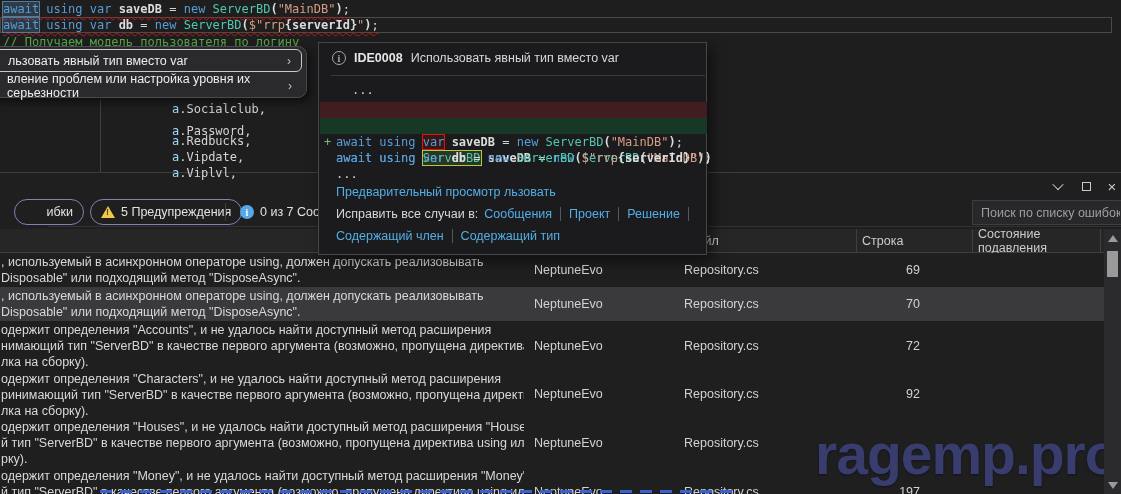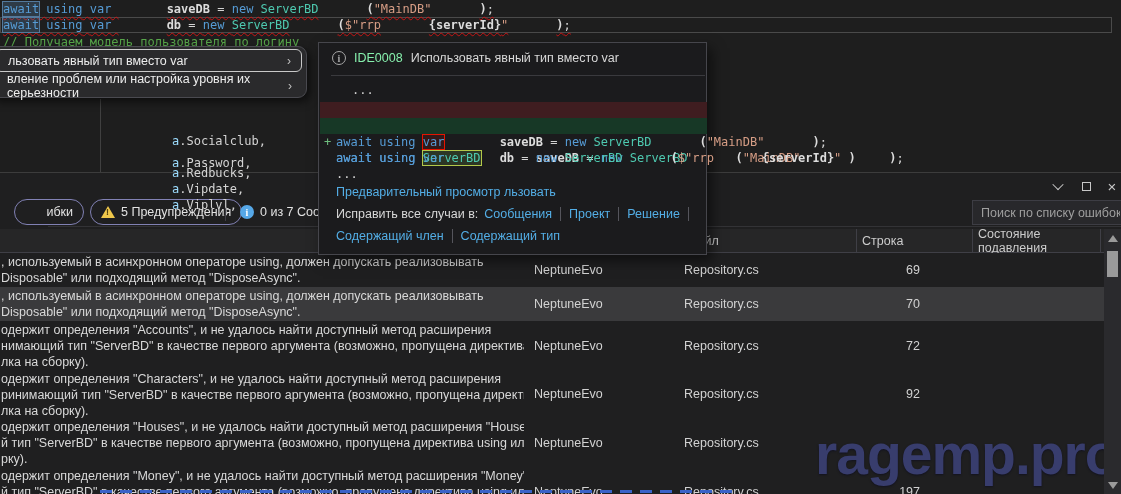--- a/index.html
+++ b/index.html
@@ -8,46 +8,46 @@
     position:relative; width:1121px; height:494px; overflow:hidden;
     background:#1e1e1e; font-family:"Liberation Sans", sans-serif; color:#d4d4d4;
   }
   
   .code-line{ position:absolute; left:3px; font:12px "DejaVu Sans Mono", monospace; line-height:16px; white-space:pre; z-index:2;}
   .sq{ text-decoration-line:underline; text-decoration-style:wavy; text-decoration-color:#c81414; text-decoration-thickness:1px; text-underline-offset:3px; }
   .tk{ }
   .tk.kw{ color:#569cd6; }
   .tk.ty{ color:#4ec9b0; }
   .tk.st{ color:#d69d85; }
-  .tk.id{ color:#dcdcdc; font-weight:bold;margin-left:48px; }
+  .tk.id{ color:#dcdcdc; font-weight:bold; }
   .tk.pl{ color:#d4d4d4; }
   .tk.pm{ color:#9cdcfe; }
   .tk.cm{ color:#57a64a; }
   .tk.rb{ background:rgba(86,130,170,.30); outline:1px solid #53799c; }
   .tk.eb{ outline:1px solid #e51400; background:rgba(229,20,0,.12); }
   .tk.gb{ outline:1px solid #b3c94a; background:rgba(120,180,80,.18); }
   .curline{ position:absolute; left:0; top:17px; width:1112px; height:16px; border:1px solid #4a4a4a; z-index:1; }
   .indent-guide{ position:absolute; left:100px; top:99px; width:1px; height:73px; background:#404040; z-index:1; }
-  .fld{ left:172px;margin-top:32px; }
+  .fld{ left:172px; }
   
   .lb-menu{ position:absolute; left:-10px; top:46px; width:317px; height:52px;
     background:#2a2a2c; border:1px solid #4a4a50; border-radius:9px;
     box-shadow:3px 4px 9px rgba(0,0,0,.55); z-index:25; }
   .lb-item{ position:absolute; left:4px; right:4px; height:23px; display:flex; align-items:center;
     padding:0 10px 0 12px; font-size:12.5px; color:#ededed; }
   .lb-item.sel{ top:2px; border:1px solid #c9c9c9; border-radius:6px; }
   .lb-item.plain{ top:27px; }
   .lb-item .chev{ margin-left:auto; color:#c0c0c0; font-size:12px; }
   
   .pv{ position:absolute; left:318px; top:42px; width:389px; height:213px;
     background:#1b1b1d; border:1px solid #46464c; box-shadow:5px 6px 12px rgba(0,0,0,.5); z-index:30; }
   .pv-head{ position:absolute; top:8px; left:13px; right:10px; display:flex; align-items:center; gap:8px; font-size:12.5px; }
   .pv-info{ width:14px; height:14px; border:1px solid #a8a8a8; border-radius:50%; color:#a8a8a8;
     font:bold 10px "Liberation Serif", serif; display:flex; align-items:center; justify-content:center; flex:none;}
-  .pv-code{ color:#86efac; }
+  .pv-code{ color:#e5e5e5;font-weight:bold; }
   .pv-title{ color:#d8d8d8; }
   .pv-sep{ position:absolute; top:32px; left:12px; right:1px; height:1px; background:#3a3a3e; }
   .pv-dots{ position:absolute; top:40px; left:33px; font:12px "DejaVu Sans Mono", monospace; color:#cfcfcf; }
   .dline{ position:absolute; left:1px; width:387px; height:16px; font:12px "DejaVu Sans Mono", monospace; line-height:16px; white-space:pre; }
   .dline .gut{ position:absolute; left:4px; }
   .dline .cd{ position:absolute; left:16px; }
   .dline.del{ background:#3f1d20; }
   .dline.add{ background:#173826; }
   .gut.minus{ color:#d16969; }
   .gut.plus{ color:#6fbf7f; }

